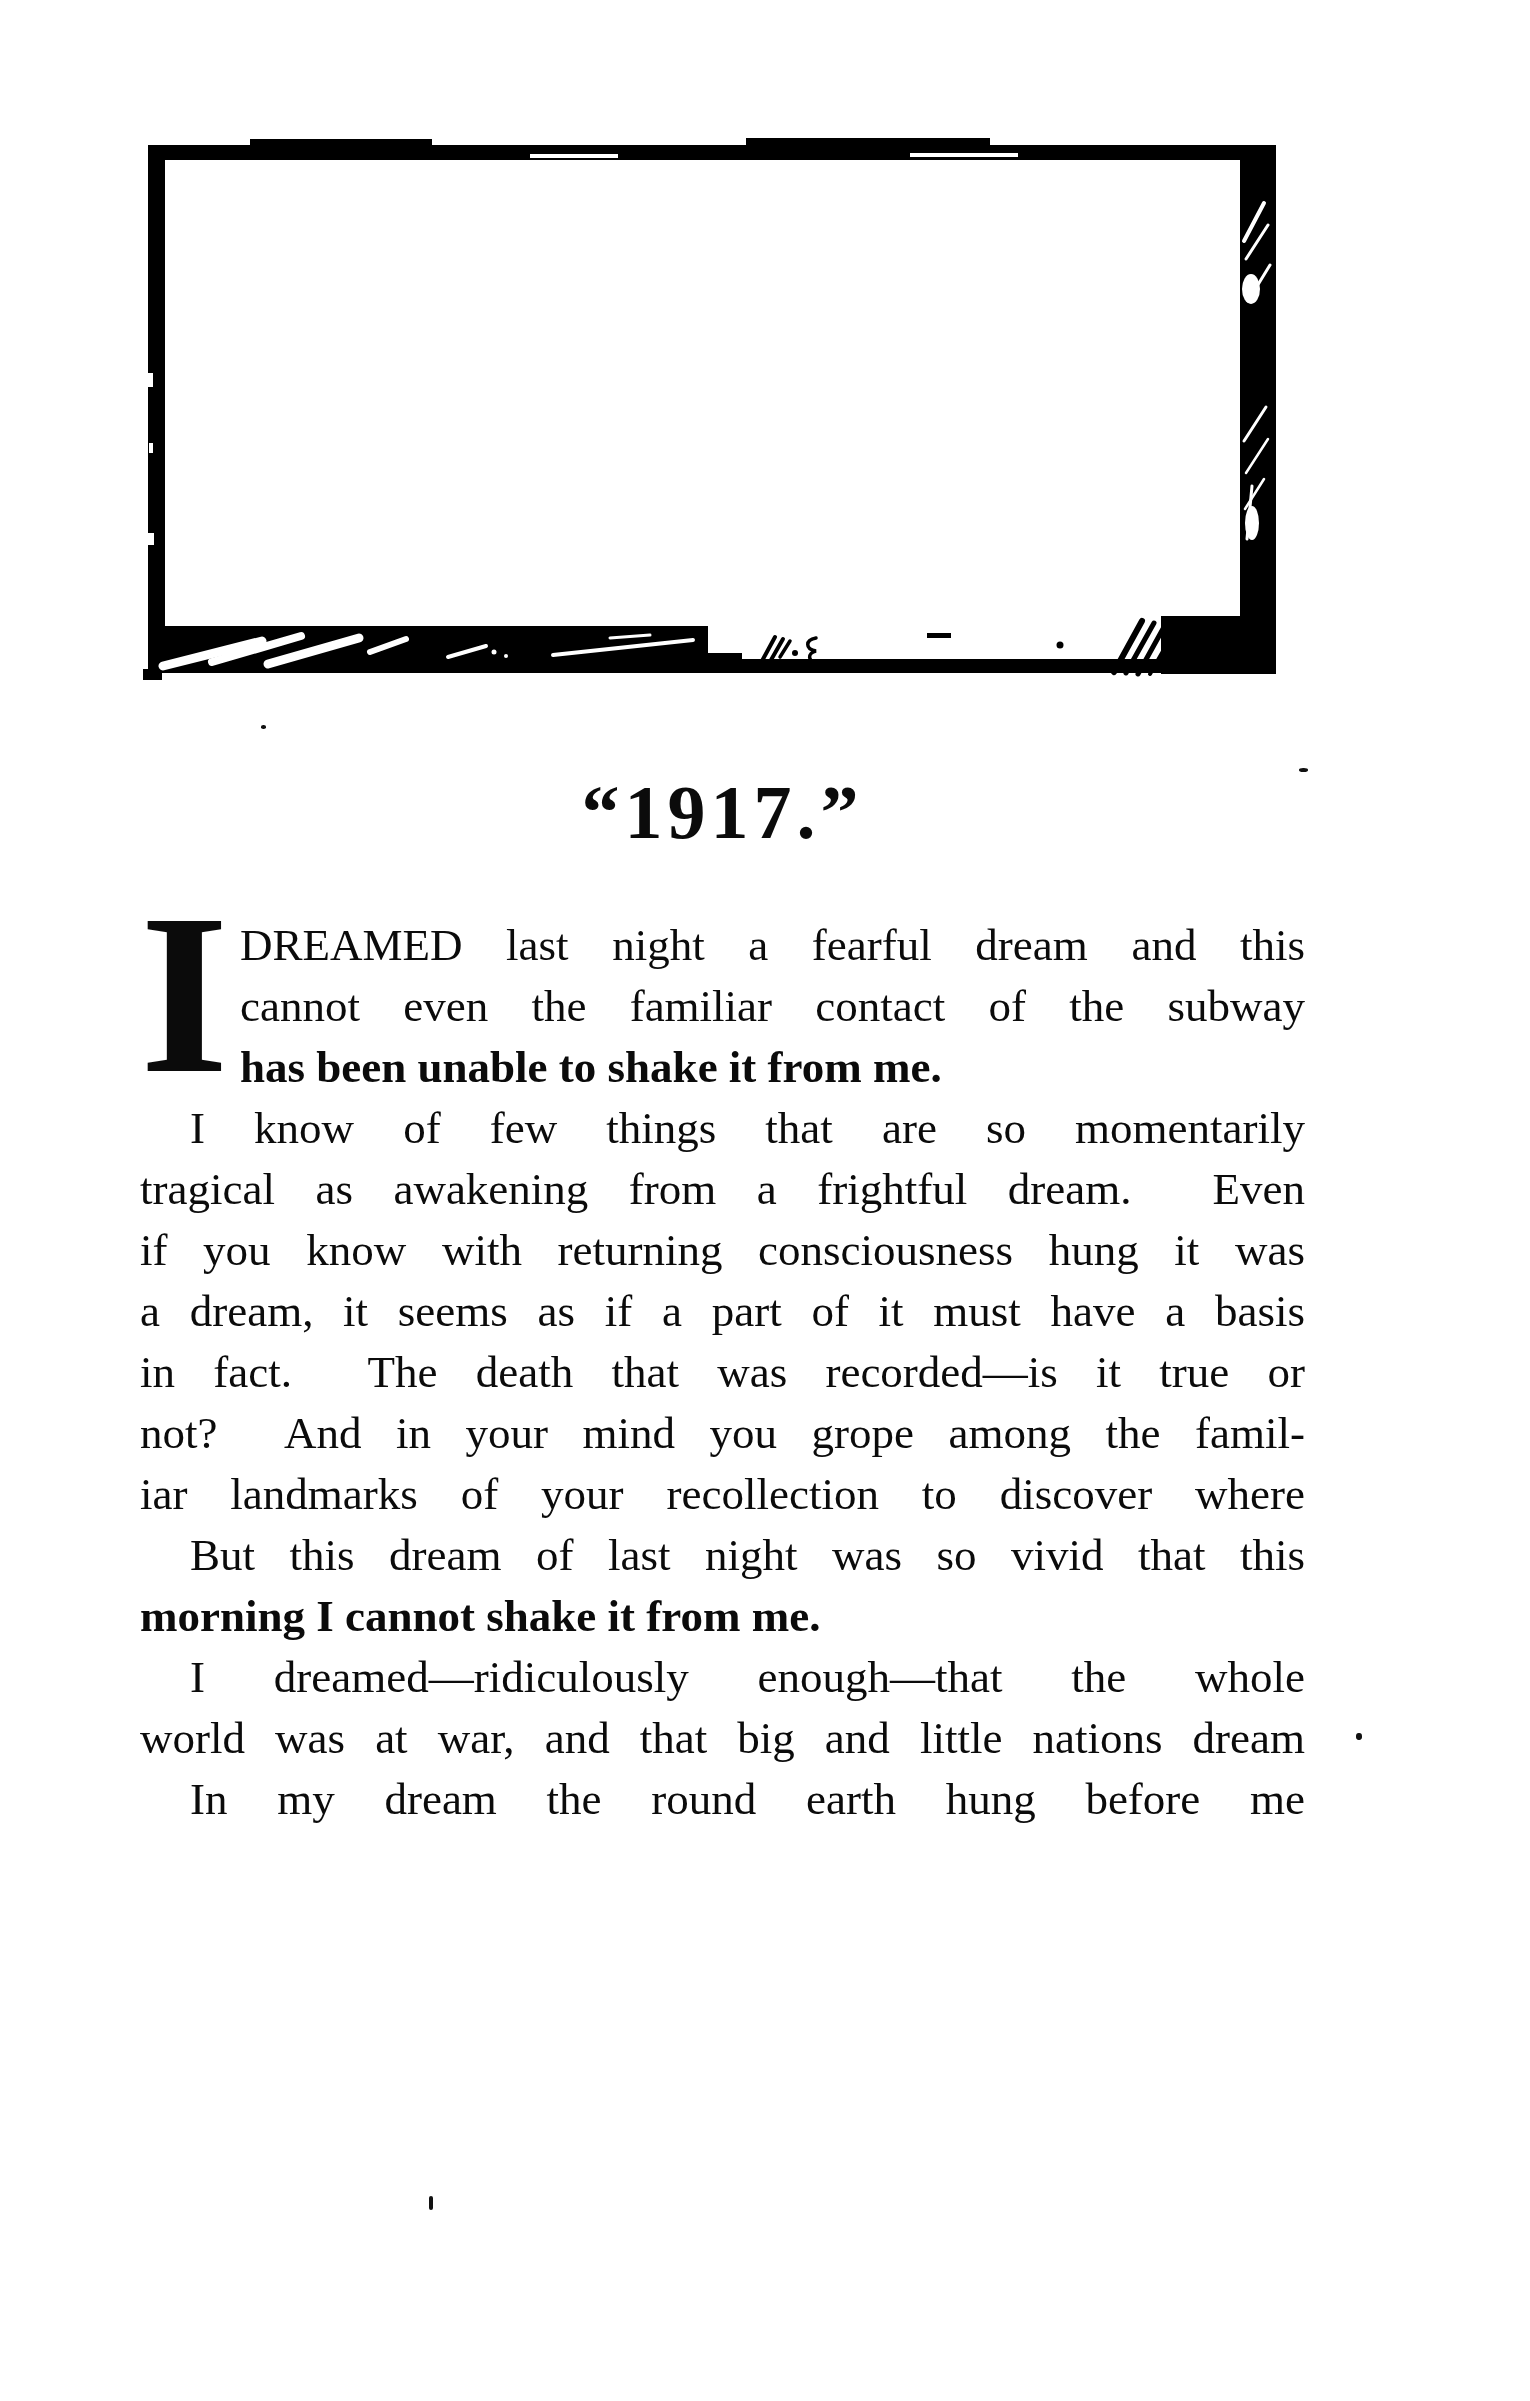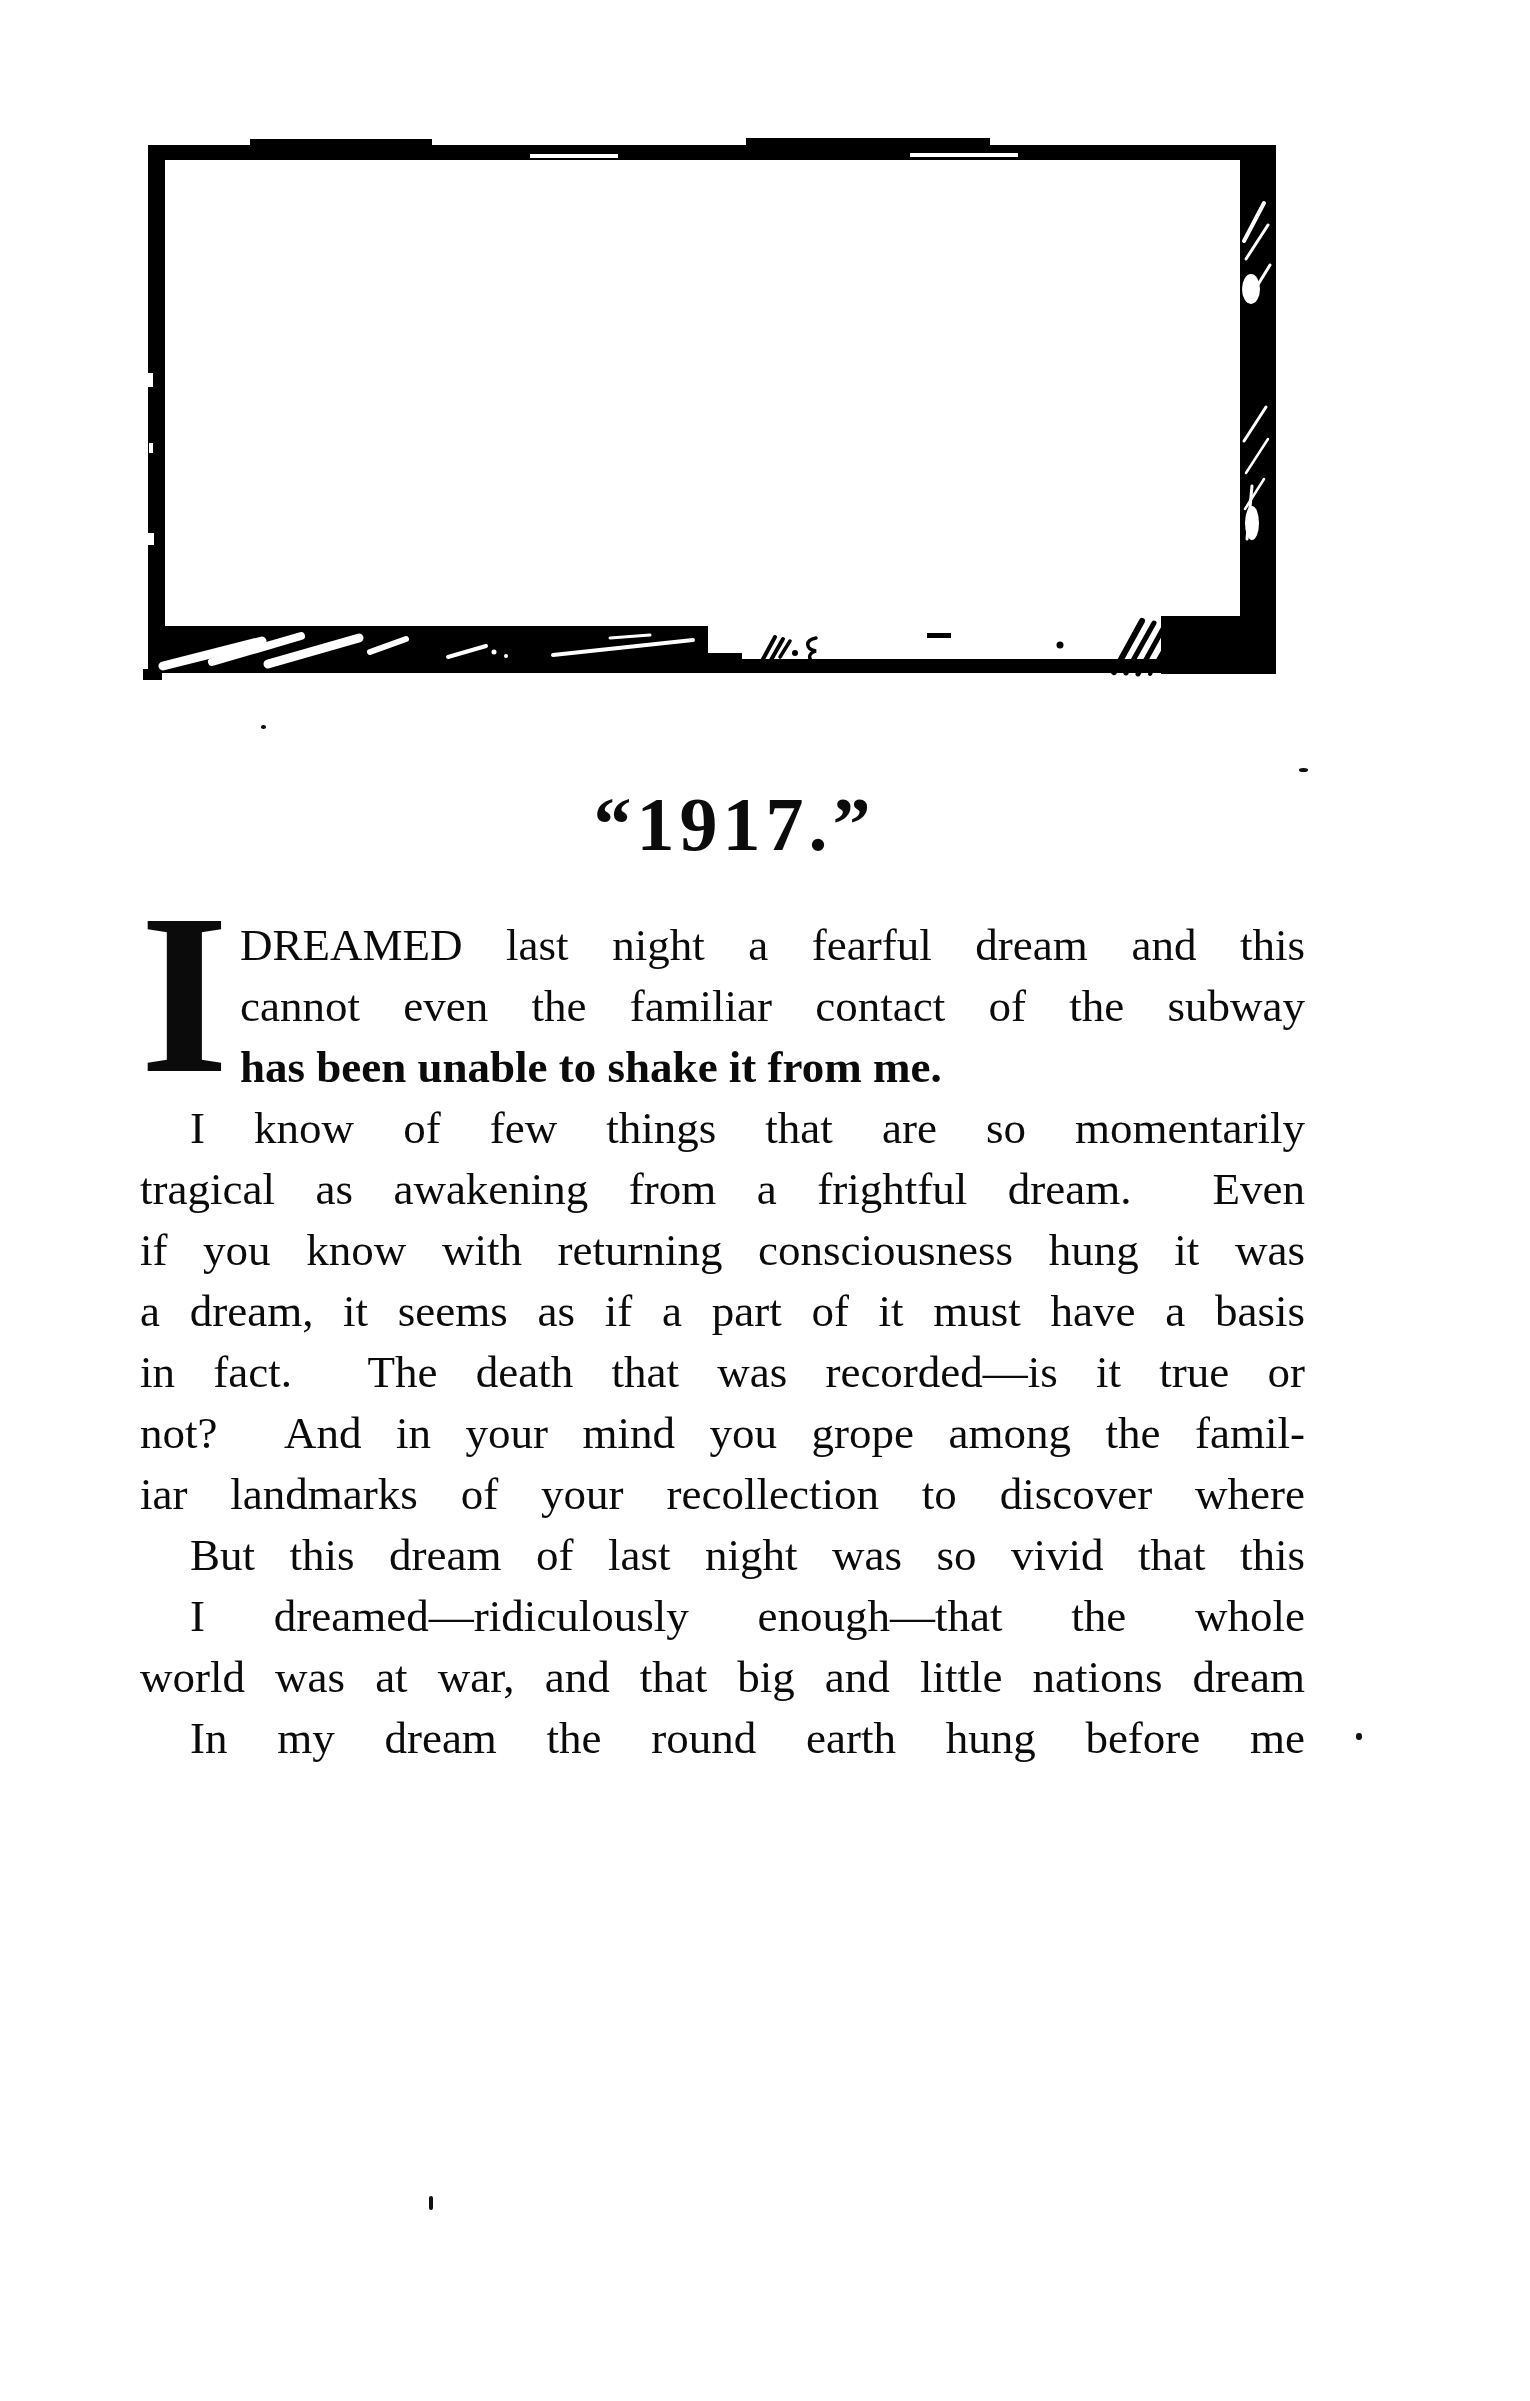--- a/index.html
+++ b/index.html
@@ -3,21 +3,21 @@
 <meta charset="utf-8">
 <style>
   html,body { margin:0; padding:0; background:#ffffff; }
   .page {
     position:relative; width:1530px; height:2401px; background:#ffffff;
     font-family:"Liberation Serif", serif; color:#0b0b0b; overflow:hidden;
   }
   .plate { position:absolute; left:148px; top:141px; width:1128px; height:545px; }
   .plate svg { display:block; overflow:visible; }
   .title {
-    position:absolute; left:140px; top:768px; width:1165px; margin:12px;
+    position:absolute; left:140px; top:768px; width:1165px; margin:0;
     text-align:center; font-size:76px; line-height:88px; font-weight:700;
     letter-spacing:5px; white-space:nowrap;
   }
   .text {
     position:absolute; left:140px; top:915px; width:1165px;
     font-size:45px; line-height:61px;
   }
   .line { text-align:justify; text-align-last:justify; }
   .line.lastline { text-align-last:left;font-weight:bold; }
   .line.indent { text-indent:50px; }
@@ -117,18 +117,19 @@
       <div class="line">cannot even the familiar contact of the subway</div>
       <div class="line lastline">has been unable to shake it from me.</div>
       <div class="line indent">I know of few things that are so momentarily</div>
       <div class="line">tragical as awakening from a frightful dream.&nbsp; Even</div>
       <div class="line">if you know with returning consciousness hung it was</div>
       <div class="line">a dream, it seems as if a part of it must have a basis</div>
       <div class="line">in fact.&nbsp; The death that was recorded—is it true or</div>
       <div class="line">not?&nbsp; And in your mind you grope among the famil-</div>
       <div class="line">iar landmarks of your recollection to discover where</div>
       <div class="line indent">But this dream of last night was so vivid that this</div>
+      <div class="line lastline">morning I cannot shake it from me.</div>
       <div class="line indent">I dreamed—ridiculously enough—that the whole</div>
       <div class="line">world was at war, and that big and little nations dream</div>
       <div class="line indent">In my dream the round earth hung before me</div>
     </div>
 
 </div>
 
 </body></html>

